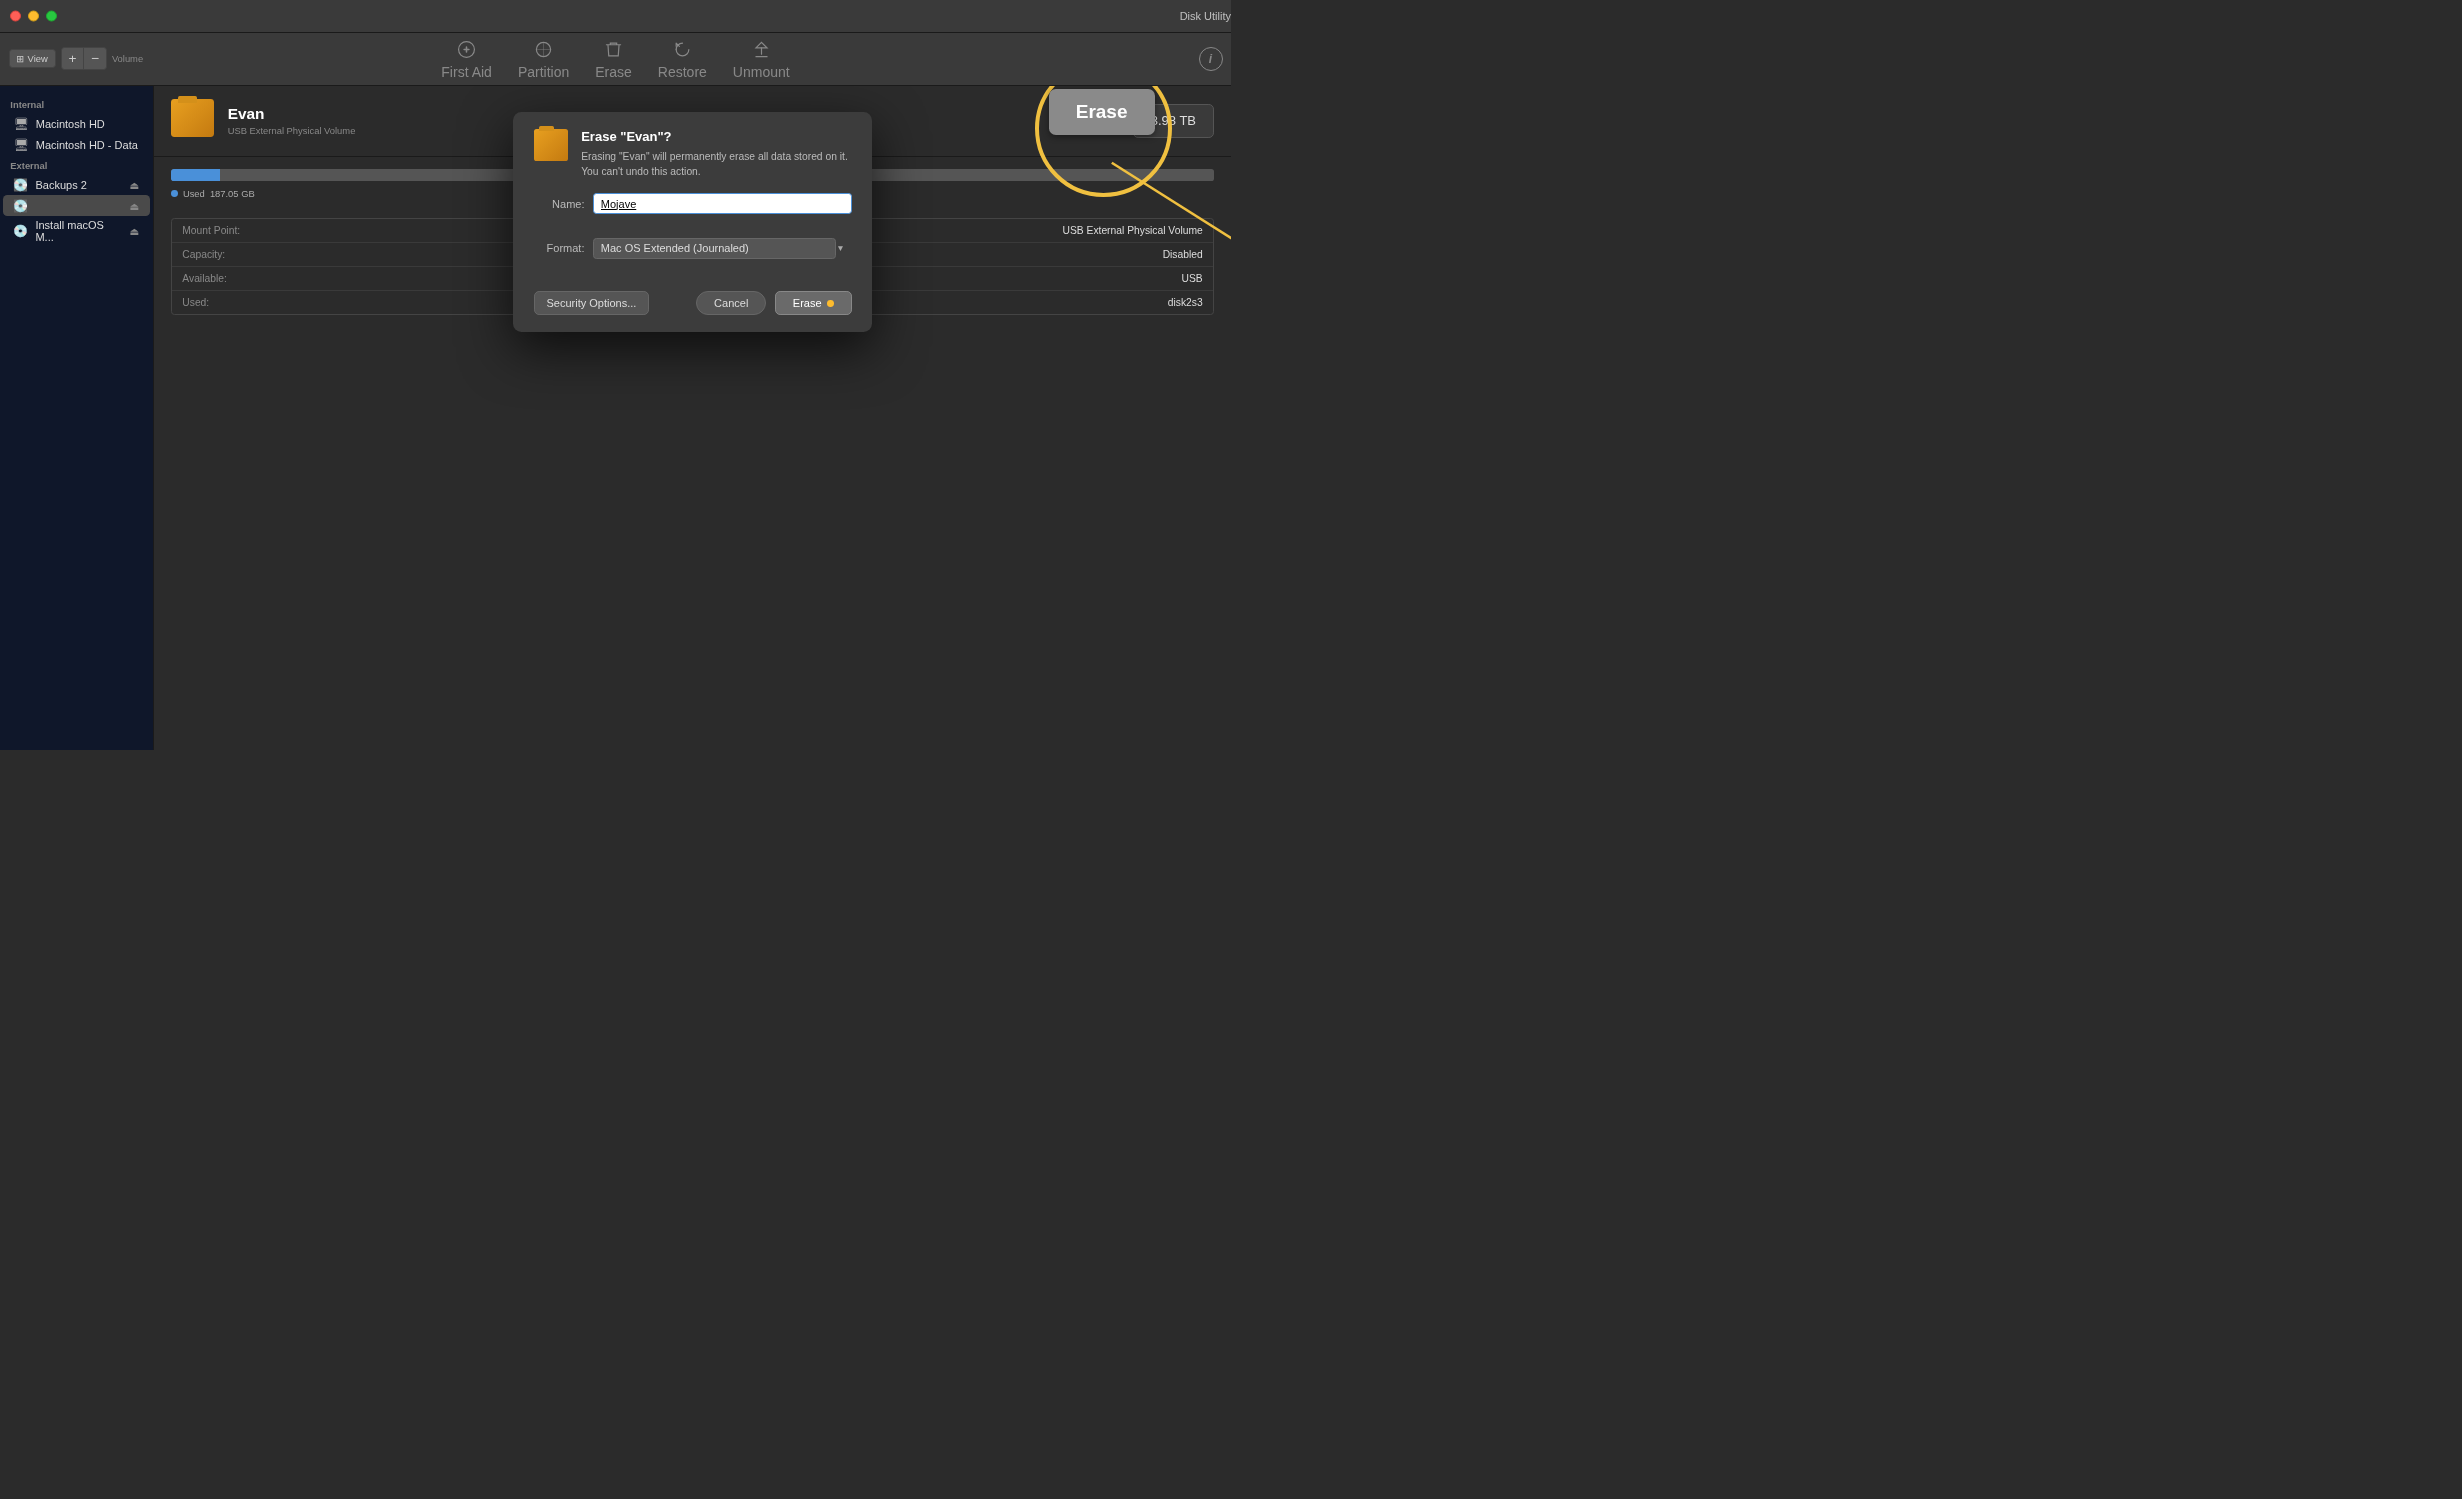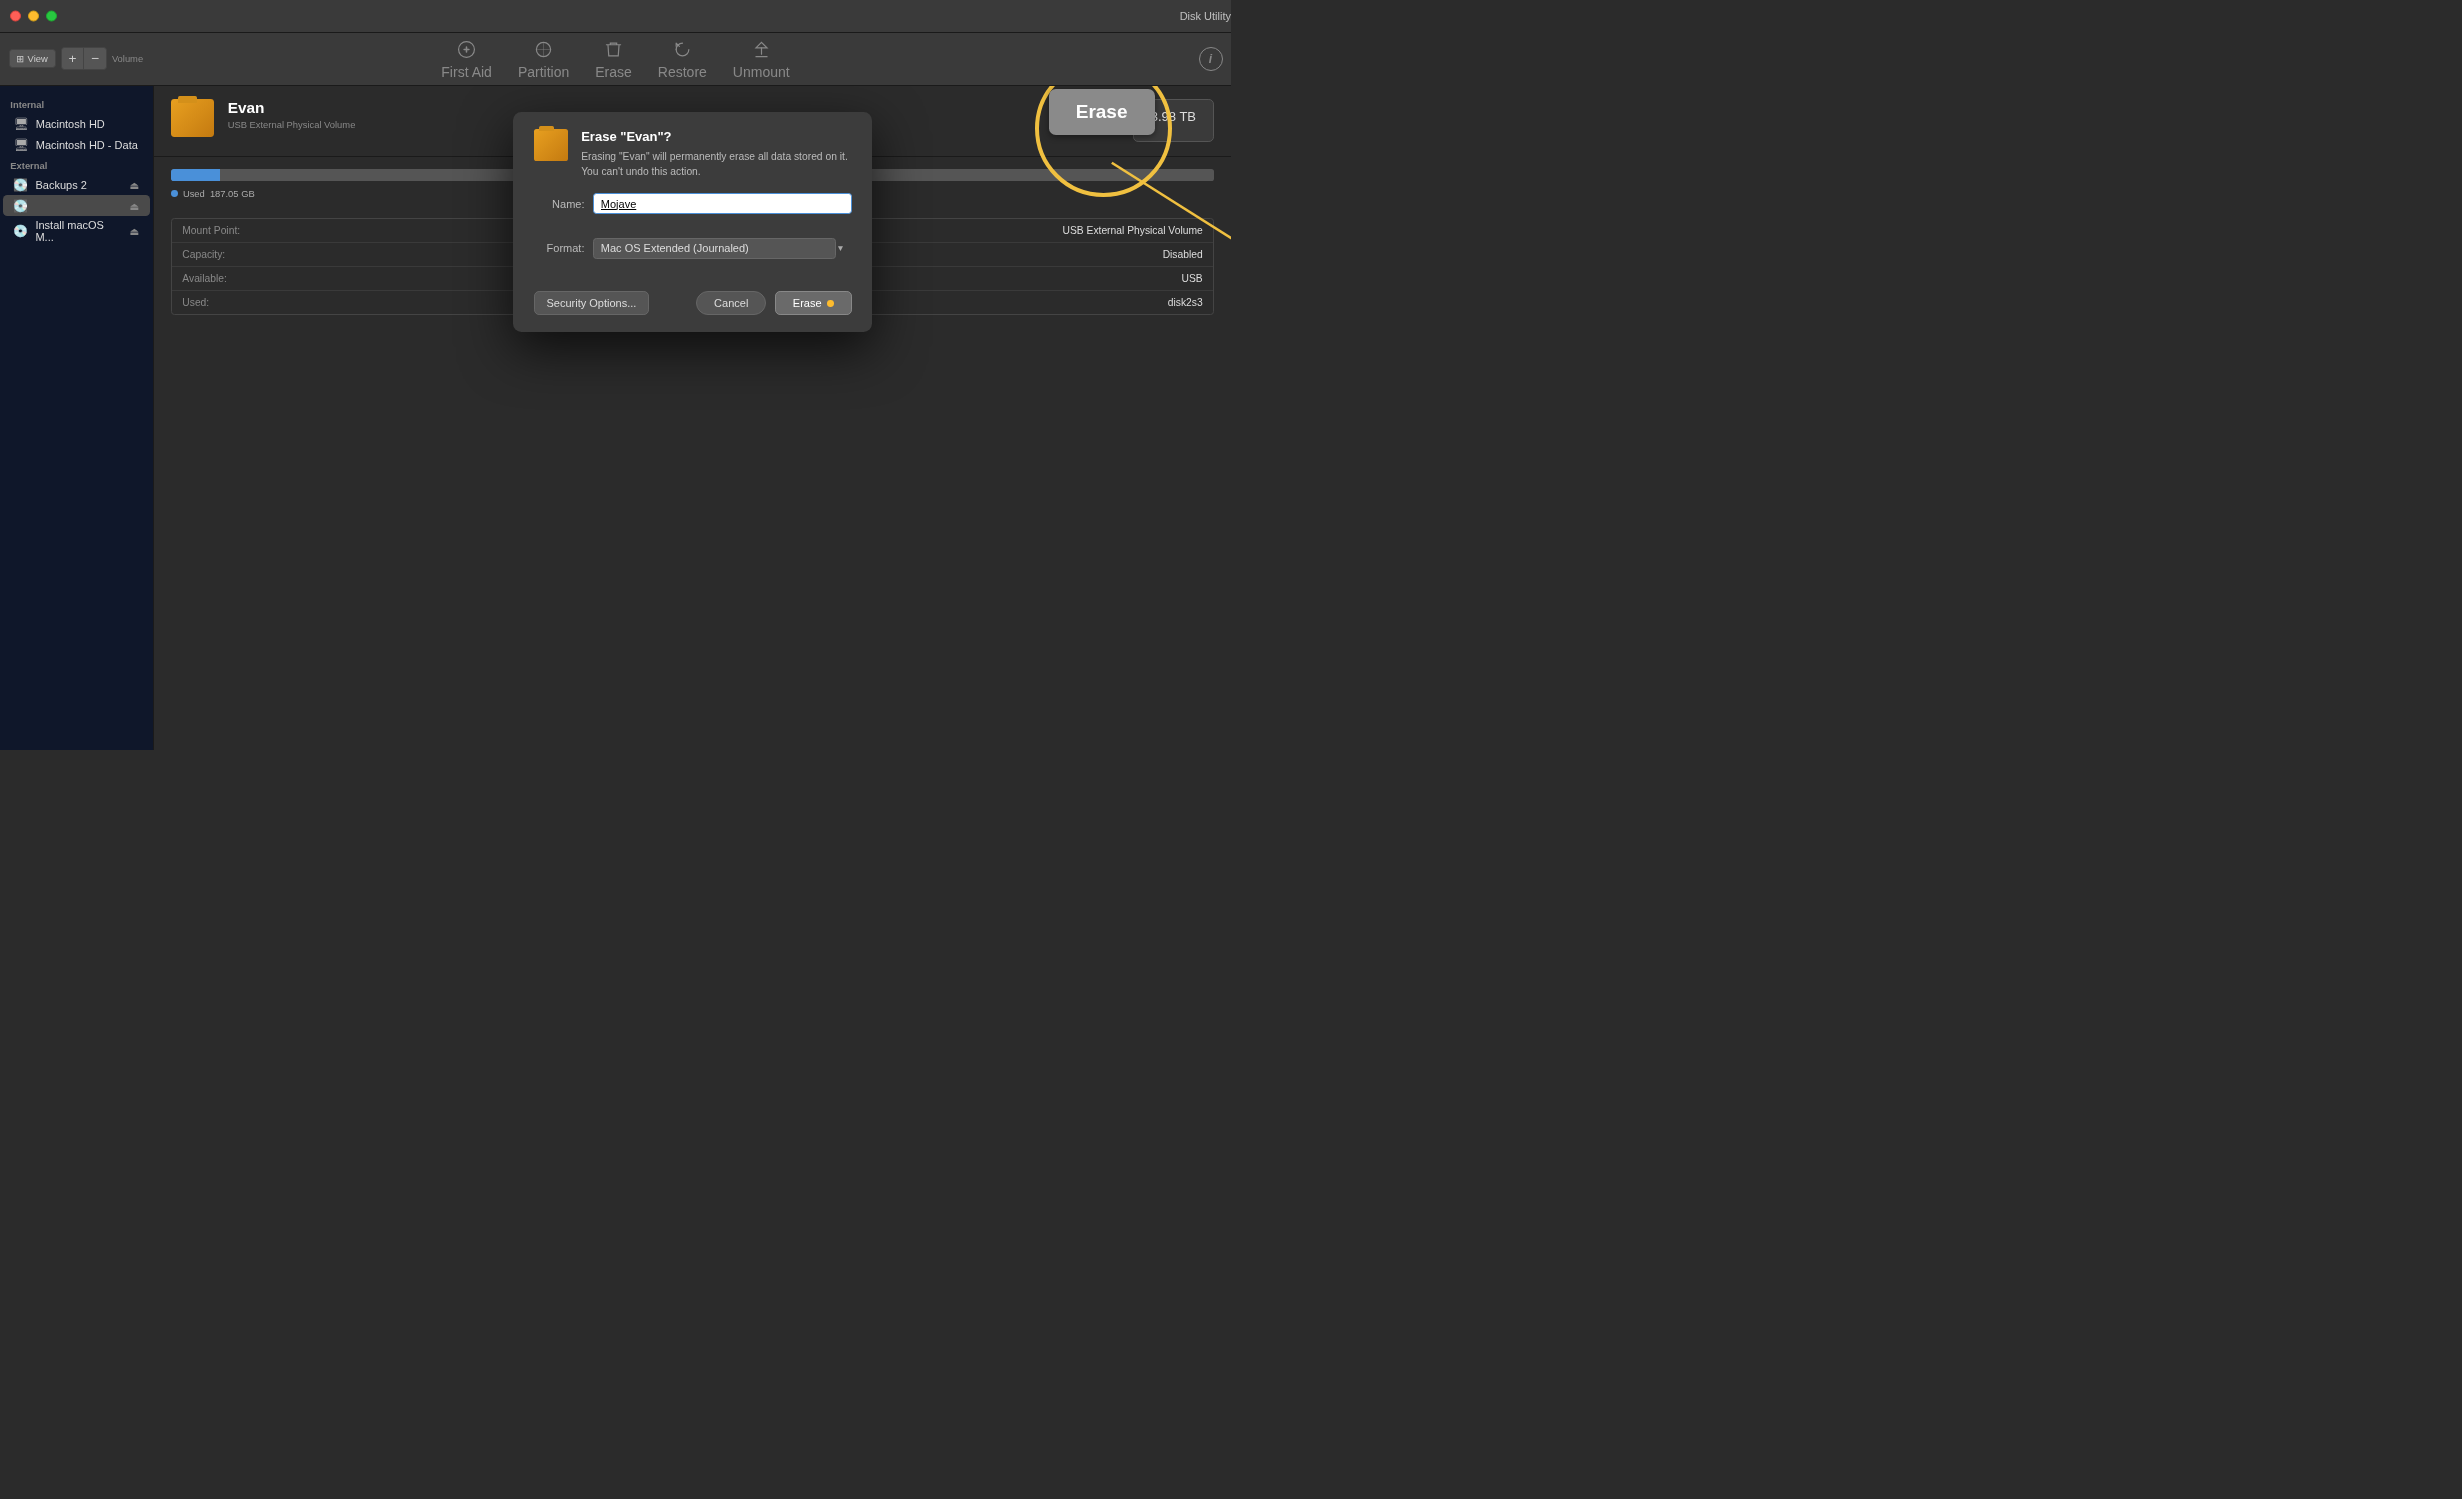--- a/index.html
+++ b/index.html
@@ -191,20 +191,21 @@
       flex: 1;
       background: #2b2b2b;
       overflow: hidden;
       position: relative;
     }
 
     
     .drive-header {
       padding: 13.7px 17px;
       display: flex;
+      align-items: center;
       gap: 13.7px;
       border-bottom: 0.9px solid #1a1a1a;
     }
     .drive-icon {
       width: 43px;
       height: 43px;
     }
     .drive-icon-inner {
       width: 43px;
       height: 38px;

